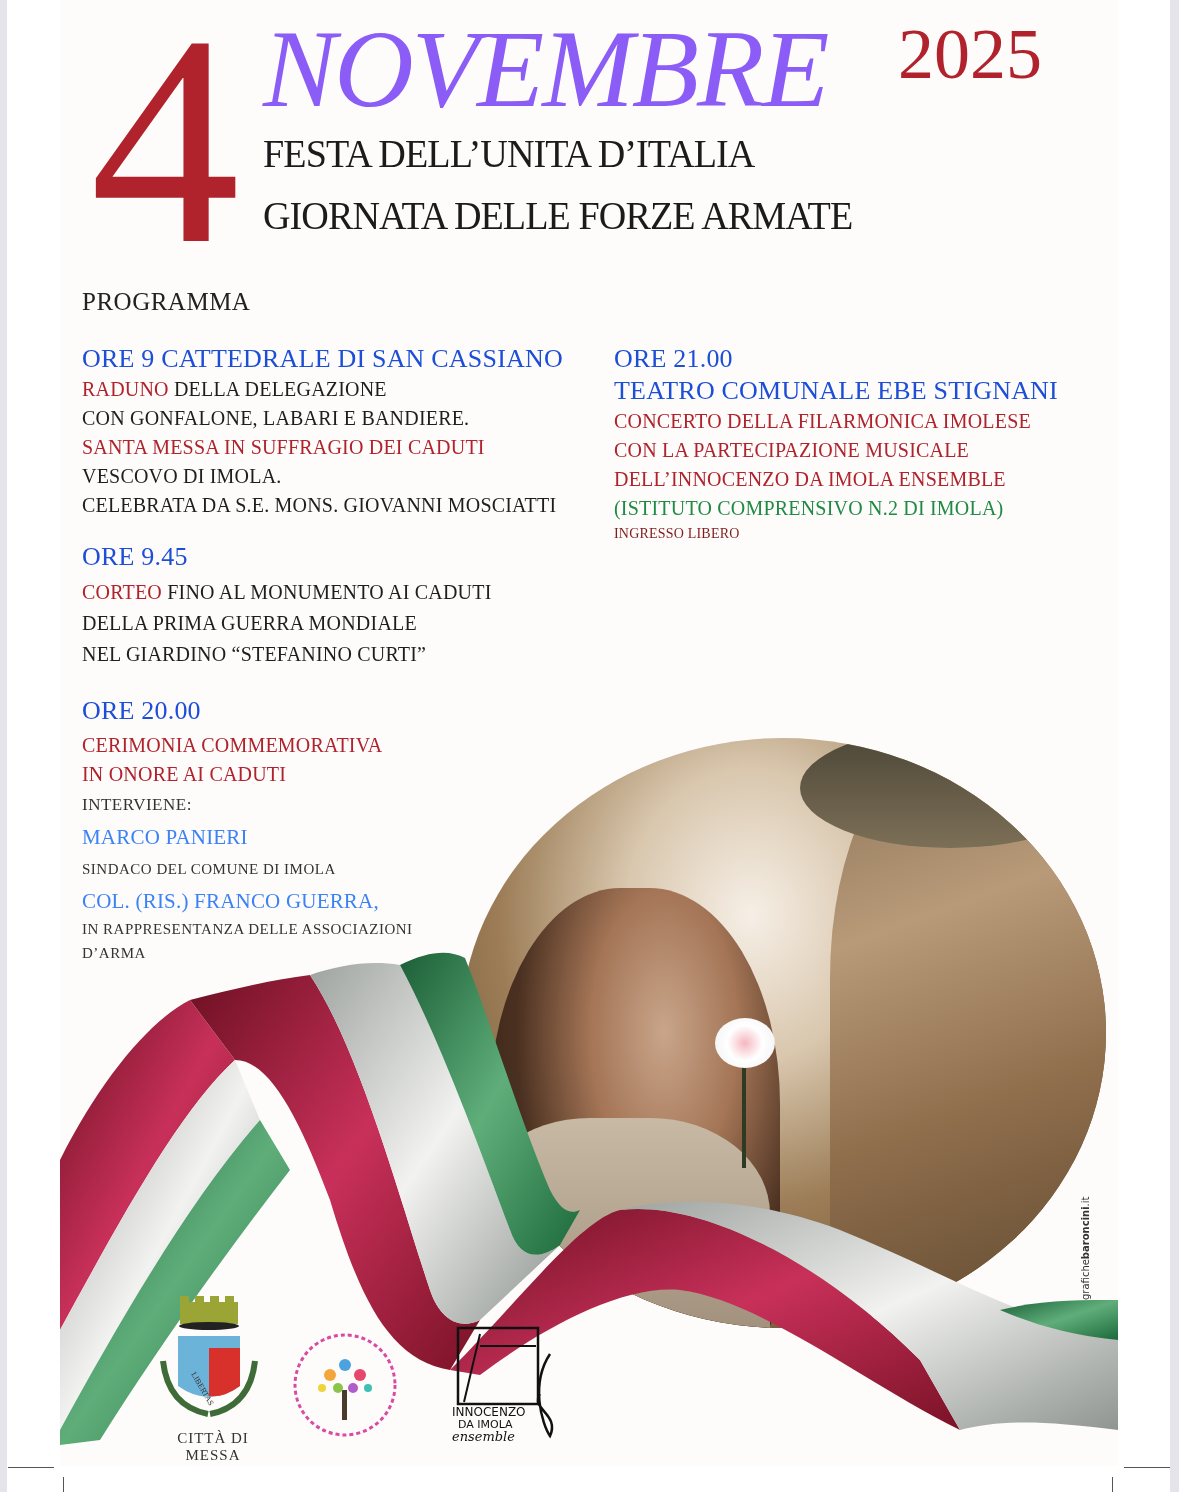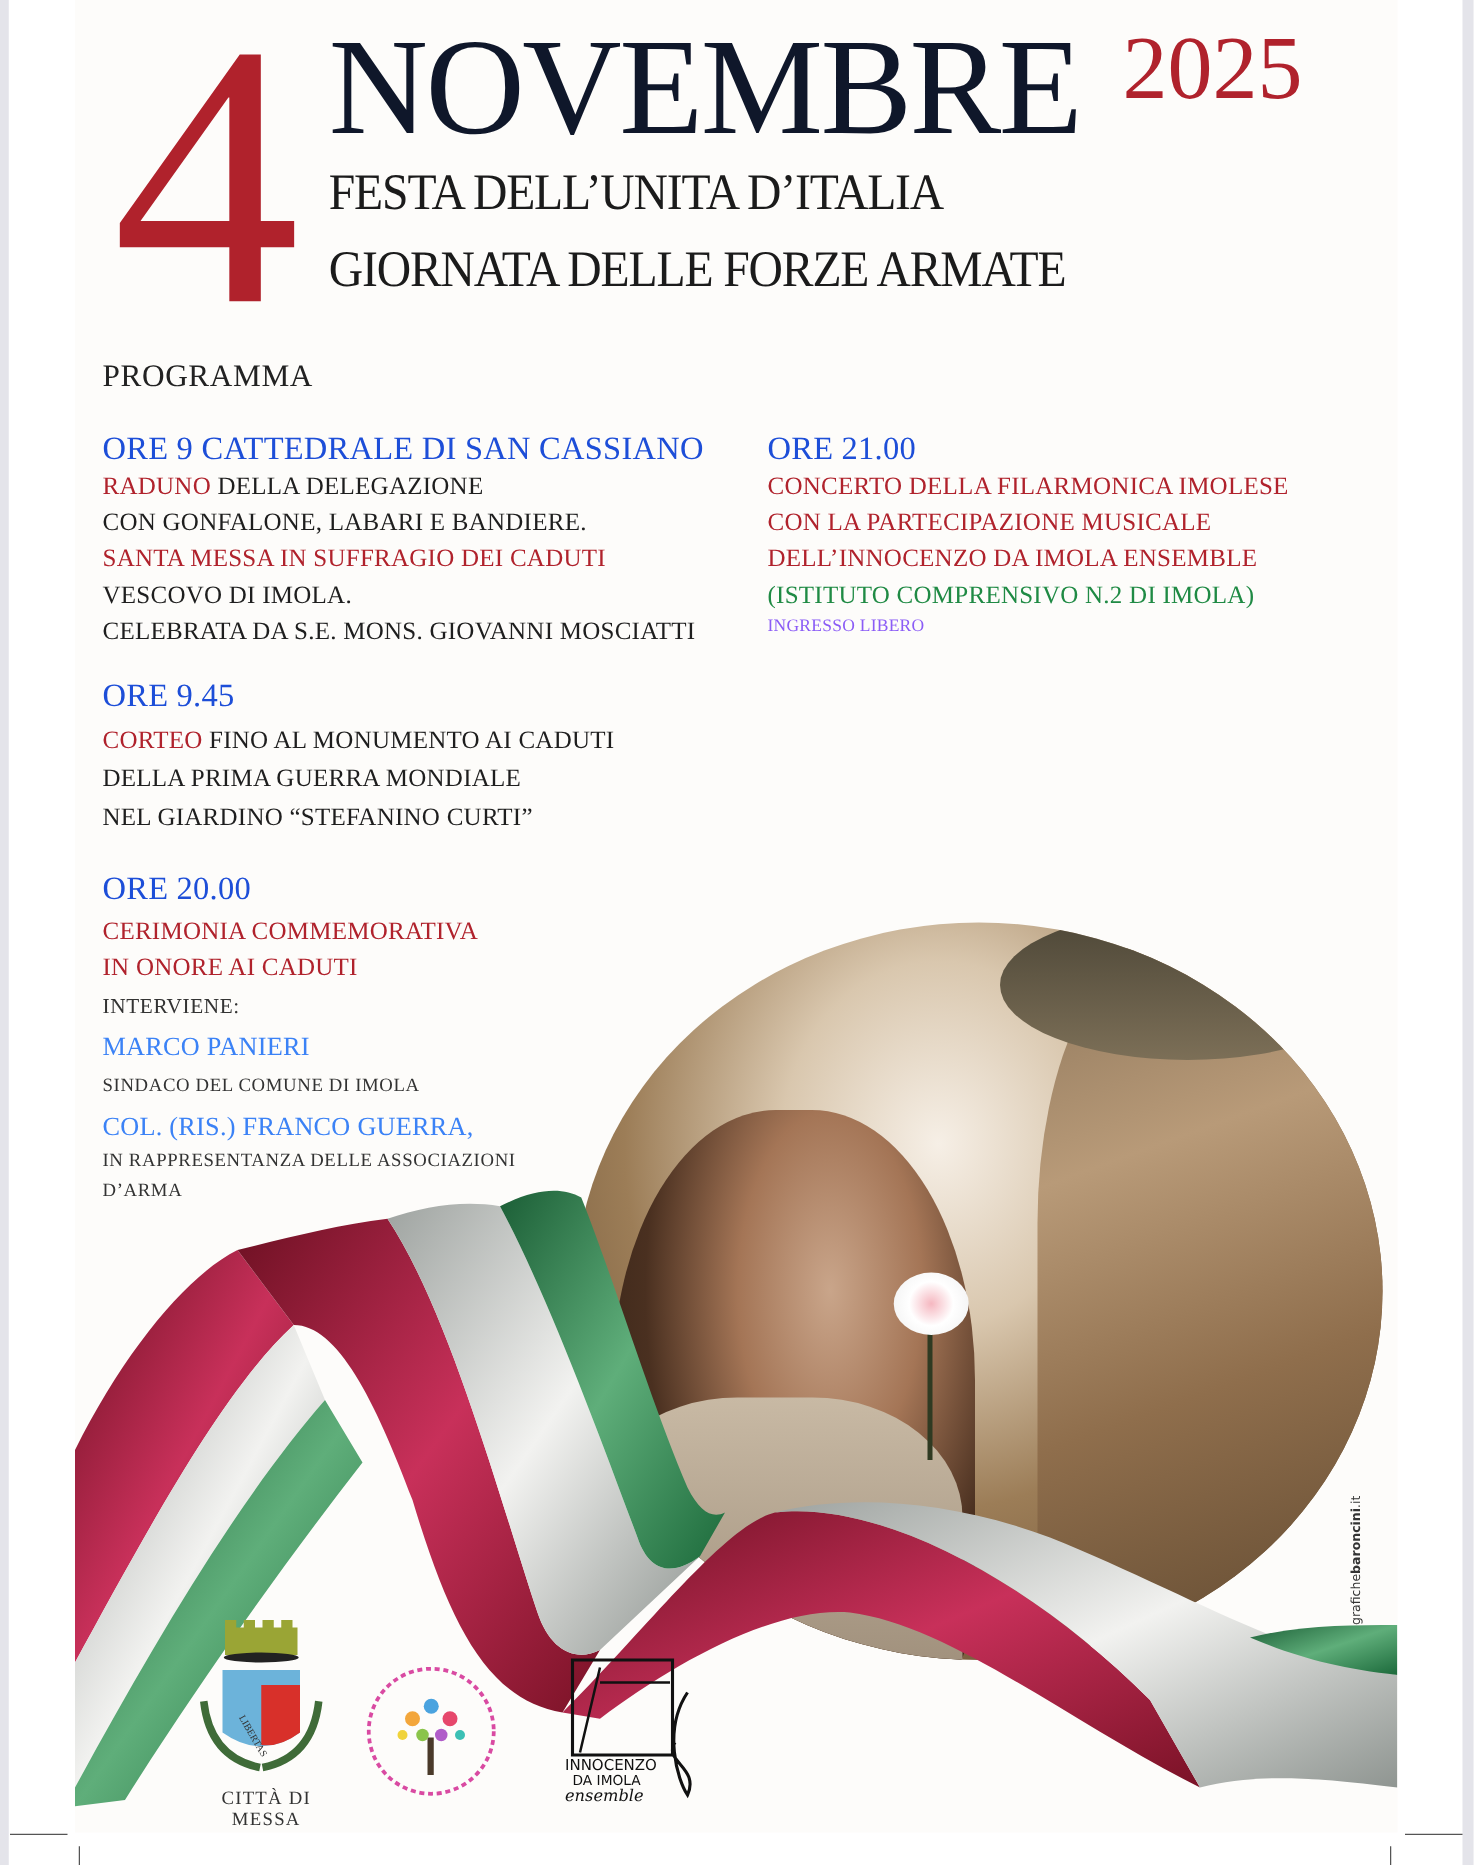--- a/index.html
+++ b/index.html
@@ -1,31 +1,31 @@
 <!DOCTYPE html>
 <html><head>
 <meta charset="utf-8">
 <style>
   html,body{margin:0;padding:0;}
   body{width:1179px;height:1492px;position:relative;overflow:hidden;background:#ffffff;font-family:"Liberation Serif","DejaVu Serif",serif;}
   .gutter-l{position:absolute;left:0;top:0;width:7px;height:1492px;background:#e4e4ea;}
   .gutter-r{position:absolute;left:1170px;top:0;width:9px;height:1492px;background:#e4e4ea;}
   .poster{position:absolute;left:60px;top:0;width:1058px;height:1466px;background:#fdfcfa;overflow:hidden;}
   .big4{position:absolute;left:30px;top:-10px;font-size:300px;line-height:1;color:#b0222c;font-family:"Liberation Serif",serif;}
-  .month{position:absolute;left:203px;top:14px;font-size:110px;line-height:1;color:#0f172a;letter-spacing:-2px;font-family:"Liberation Serif",serif;}
+  .month{position:absolute;left:203px;top:14px;font-size:110px;line-height:1;color:#8b5cf6;letter-spacing:-2px;font-family:"Liberation Serif",serif;font-style:italic;}
   .year{position:absolute;left:838px;top:18px;font-size:72px;line-height:1;color:#b0222c;font-family:"Liberation Serif",serif;}
   .sub1,.sub2{position:absolute;left:203px;font-size:41px;line-height:1;color:#1b1b1b;letter-spacing:-1px;transform:scaleX(0.93);transform-origin:left;}
   .sub1{top:133px;}
   .sub2{top:195px;}
   .prog{position:absolute;left:22px;top:288px;font-size:25px;color:#222;letter-spacing:0.5px;}
   .block{position:absolute;font-size:20px;line-height:29px;color:#1e1e1e;letter-spacing:0.2px;}
   .hdr{font-size:26px;line-height:32px;color:#1d4ed8;}
   .red{color:#b0222c;}
   .green{color:#1f8a44;}
-  .small{font-size:14px;line-height:22px;color:#8b5cf6;}
+  .small{font-size:14px;line-height:22px;color:#7f1d1d;}
   .it{font-size:17px;color:#333;letter-spacing:0.5px;}
   .name{font-size:21px;color:#3b82f6;}
   .photo{position:absolute;left:400px;top:738px;width:646px;height:590px;border-radius:50%;overflow:hidden;
     background:radial-gradient(ellipse at 45% 30%,#f6efe6 0%,#d9c7ae 25%,#9c7d57 50%,#6d5235 80%,#3d2c1a 100%);}
   .girl{position:absolute;left:30px;top:150px;width:290px;height:480px;border-radius:45% 45% 20% 20%;background:radial-gradient(ellipse at 60% 30%,#c9a58a 0%,#a47556 30%,#4a3020 60%,#2c1c12 100%);}
   .dress{position:absolute;left:10px;top:380px;width:300px;height:240px;border-radius:40% 40% 0 0;background:linear-gradient(180deg,#c8b9a4,#9c8c78);}
   .soldier{position:absolute;left:370px;top:0px;width:300px;height:600px;border-radius:40% 30% 0 0;background:linear-gradient(160deg,#8a7358 0%,#b89a78 30%,#8f6e4c 60%,#5b452d 100%);}
   .helmet{position:absolute;left:340px;top:-10px;width:300px;height:120px;border-radius:50%;background:linear-gradient(180deg,#4b4536,#7c6f57);}
   .flower{position:absolute;left:255px;top:280px;width:60px;height:50px;border-radius:50%;background:radial-gradient(circle,#f5b7c0 0%,#ffffff 45%,#eee 100%);}
   .stem{position:absolute;left:282px;top:320px;width:4px;height:110px;background:#2f3a22;}
@@ -75,20 +75,21 @@
     <div class="it" style="line-height:32px;">INTERVIENE:</div>
     <div class="name" style="line-height:32px;">MARCO PANIERI</div>
     <div class="it" style="font-size:15px;line-height:32px;">SINDACO DEL COMUNE DI IMOLA</div>
     <div class="name" style="line-height:32px;">COL. (RIS.) FRANCO GUERRA,</div>
     <div class="it" style="font-size:15px;line-height:24px;">IN RAPPRESENTANZA DELLE ASSOCIAZIONI</div>
     <div class="it" style="font-size:15px;line-height:24px;">D’ARMA</div>
   </div>
 
   <div class="block" style="left:554px;top:343px;">
     <div class="hdr">ORE 21.00</div>
+    <div class="hdr">TEATRO COMUNALE EBE STIGNANI</div>
     <div class="red">CONCERTO DELLA FILARMONICA IMOLESE</div>
     <div class="red">CON LA PARTECIPAZIONE MUSICALE</div>
     <div class="red">DELL’INNOCENZO DA IMOLA ENSEMBLE</div>
     <div class="green">(ISTITUTO COMPRENSIVO N.2 DI IMOLA)</div>
     <div class="small">INGRESSO LIBERO</div>
   </div>
 
   <div class="photo">
     <div class="soldier"></div>
     <div class="helmet"></div>

